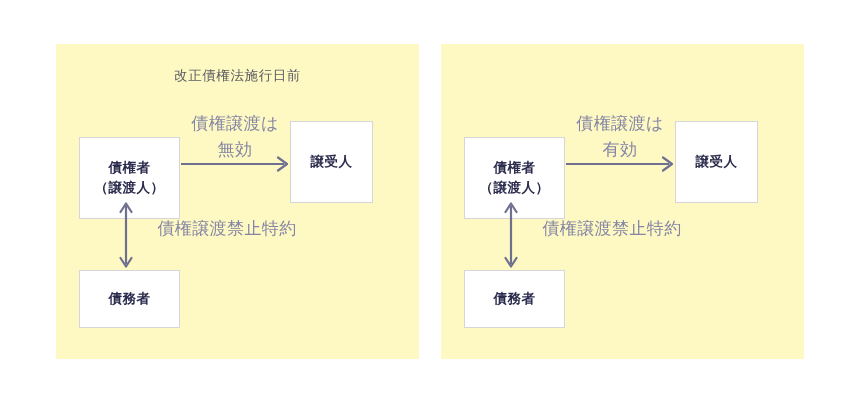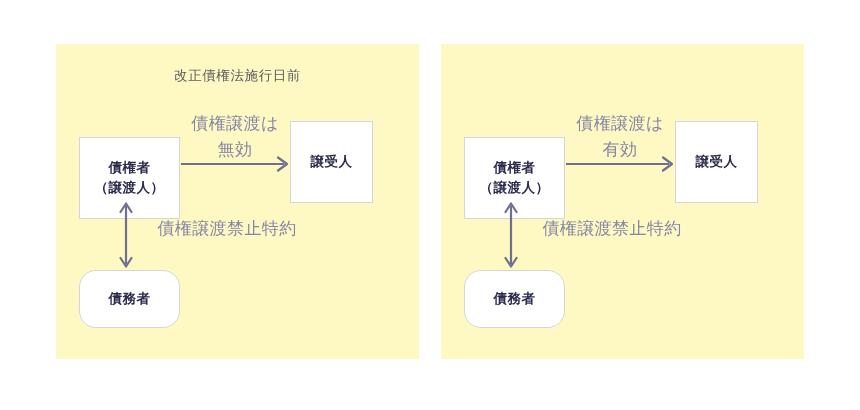--- a/index.html
+++ b/index.html
@@ -33,21 +33,21 @@
     text-align:center;
   }
   .node .node-label{
     font-size:13.5px;font-weight:bold;color:#2b2b4d;
     line-height:1.45;letter-spacing:0.5px;
   }
 
   
   .node-creditor{left:23px;top:77px;width:101px;height:82px;margin-top:16px;}
   .node-assignee{left:234px;top:77px;width:83px;height:82px;}
-  .node-debtor{left:23px;top:226px;width:101px;height:58px;border-radius:17px;}
+  .node-debtor{left:23px;top:226px;width:101px;height:58px;}
 
   .edge-label{
     position:absolute;
     font-size:17px;color:#8586a6;line-height:1.5;
     text-align:center;white-space:nowrap;letter-spacing:0.4px;
   }
   .edge-label-h{left:125px;top:67px;width:108px;}
   .edge-label-v{left:86px;top:172px;width:170px;text-align:center;}
 
   .arrow-h{position:absolute;left:125px;top:112px;width:109px;height:16px;}

